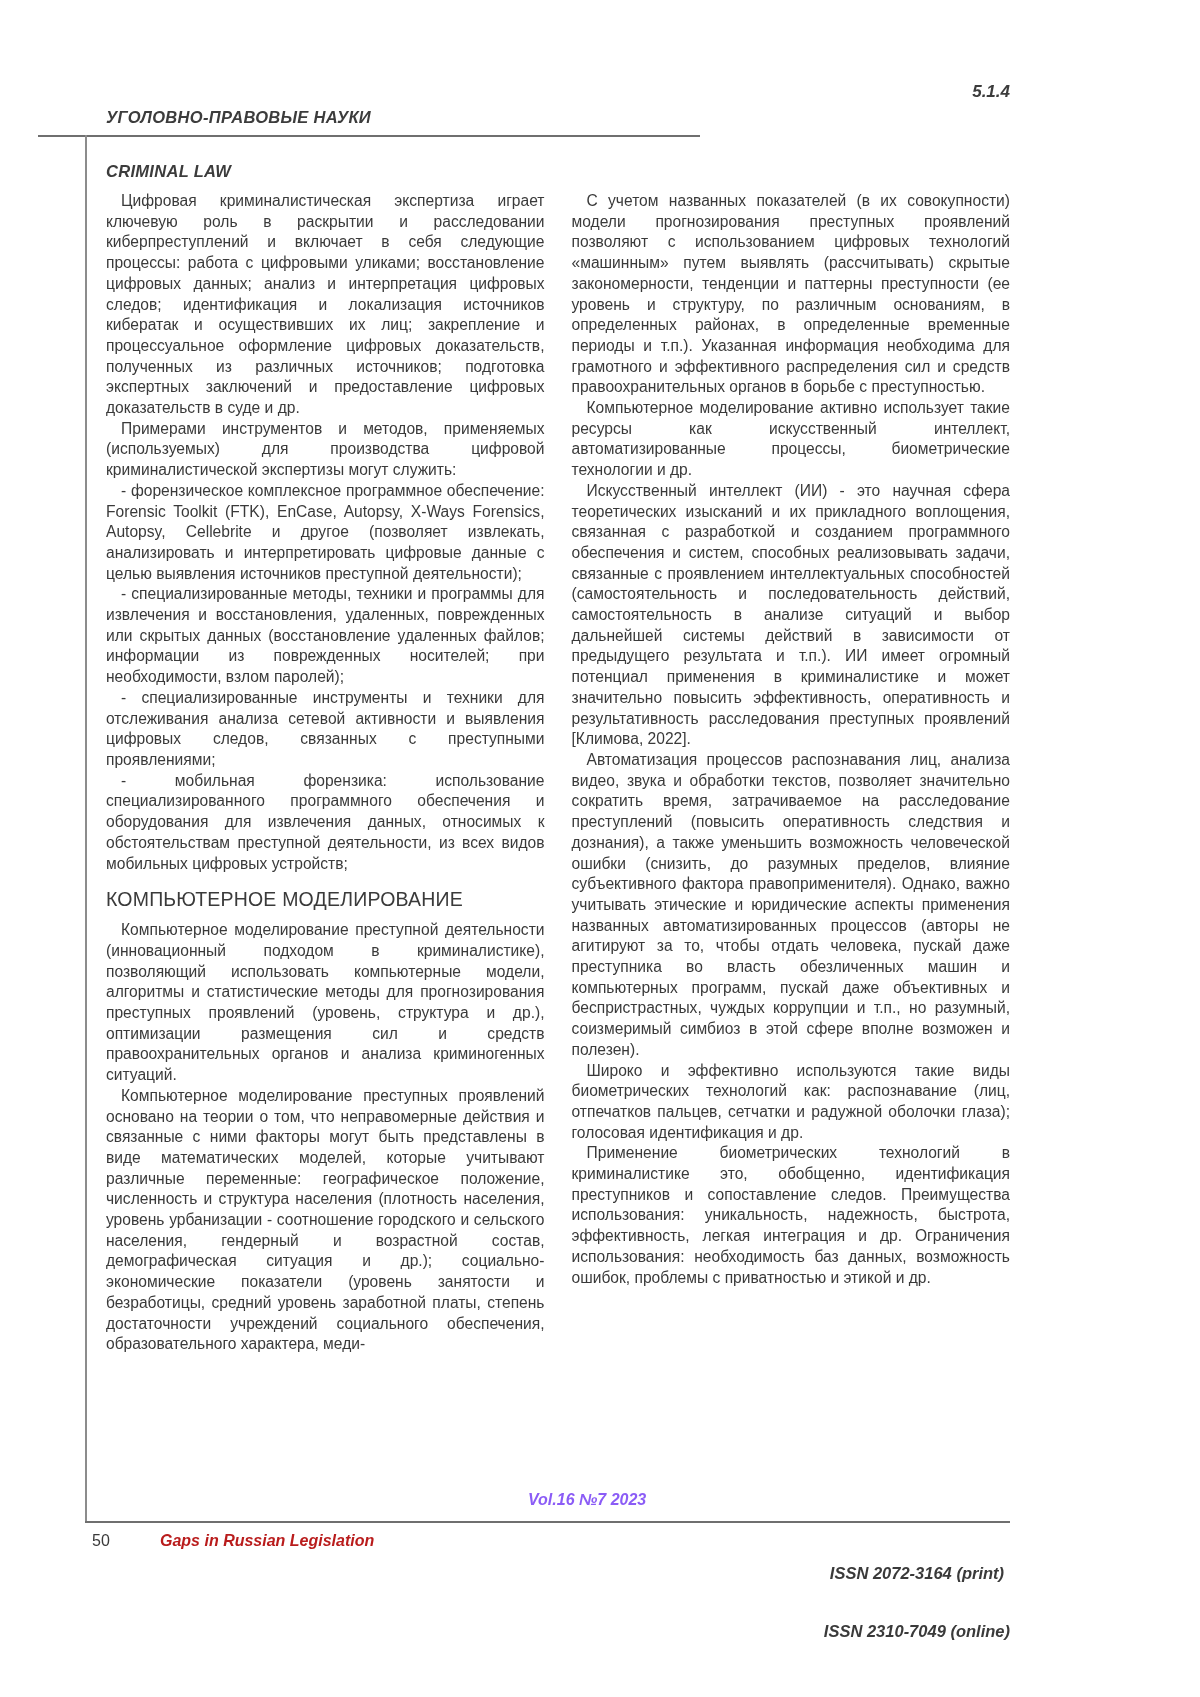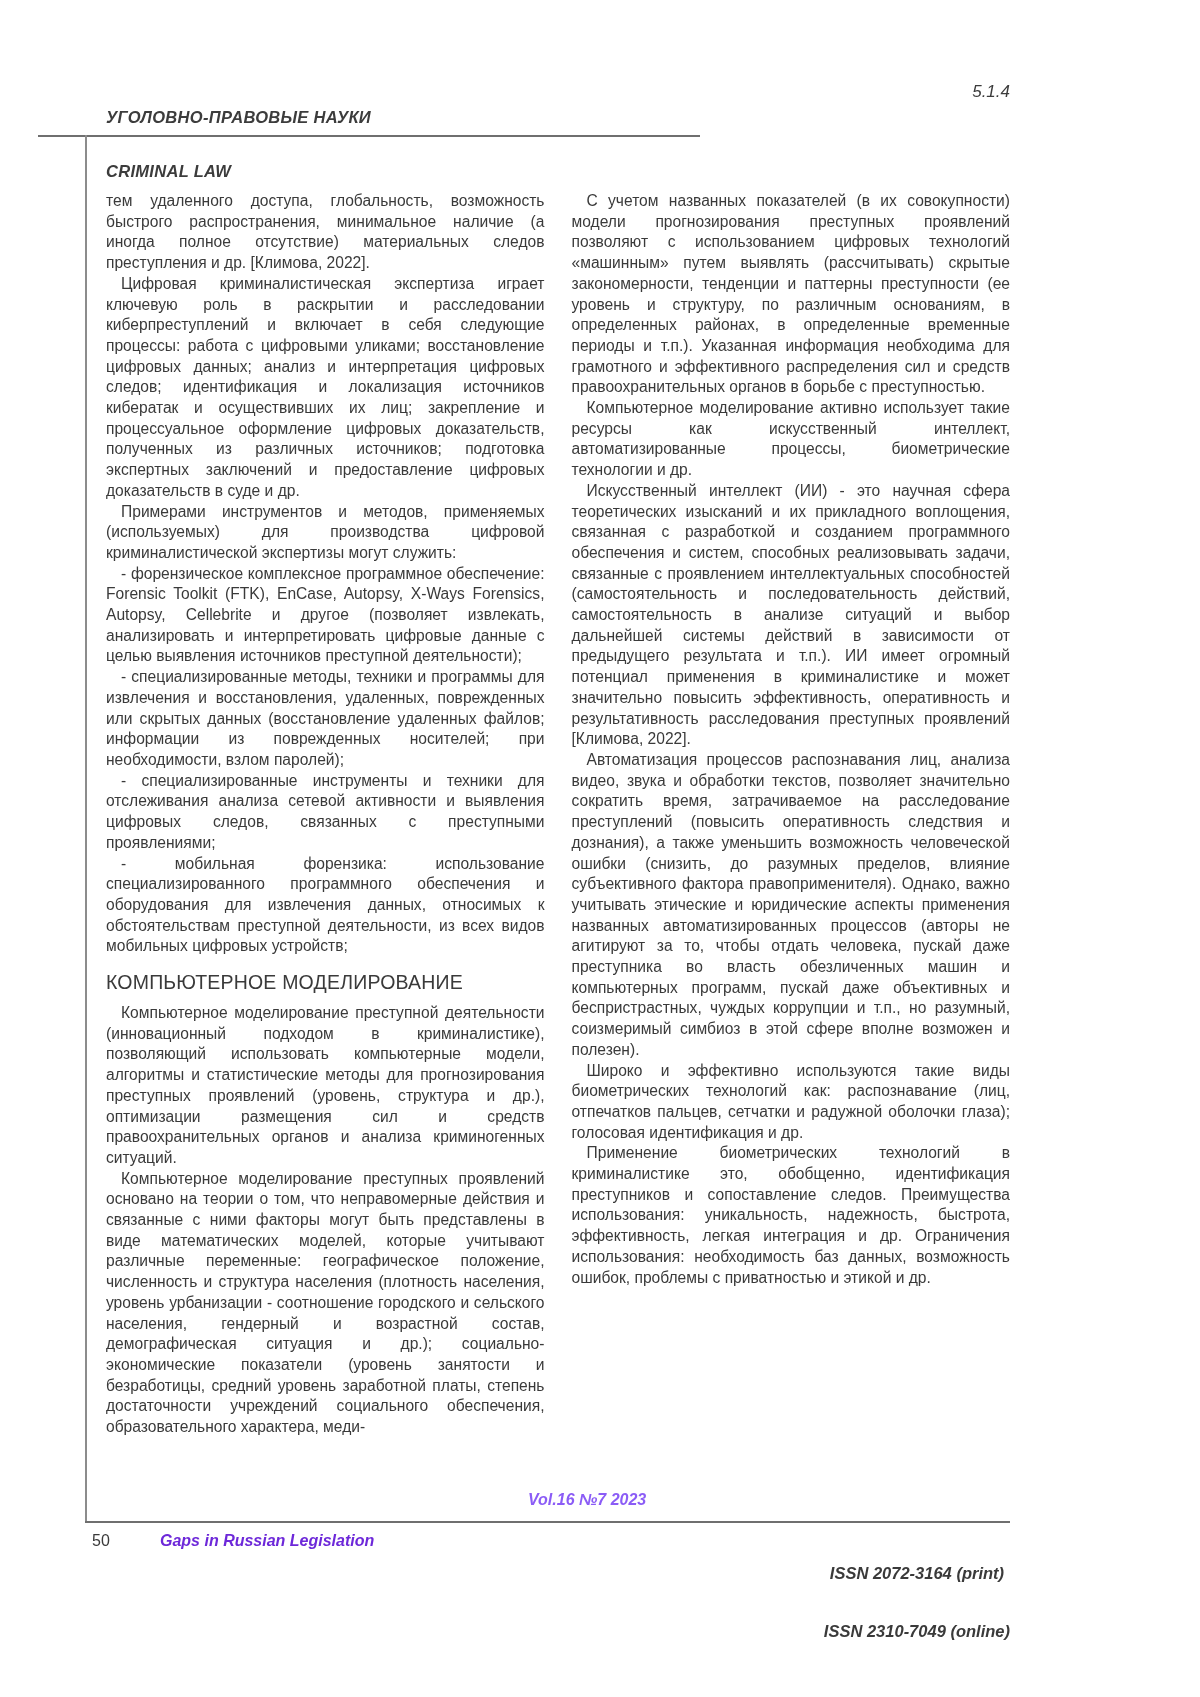--- a/index.html
+++ b/index.html
@@ -10,21 +10,21 @@
     position: relative;
     background: #ffffff;
     font-family: "Liberation Sans", sans-serif;
     color: #3a3a3a;
     overflow: hidden;
   }
 
   
   .header-block { position: absolute; top: 42px; left: 106px; width: 904px; }
   .rubric { font-size: 16.5px; font-weight: bold; font-style: italic; color: #3c3c3c; letter-spacing: 0.3px; line-height: 22px; }
-  .code { position: absolute; top: 50px; right: 190px; font-size: 17px; font-weight: normal; font-style: italic; color: #3c3c3c; }
+  .code { position: absolute; top: 50px; right: 190px; font-size: 17px; font-weight: bold; font-style: italic; color: #3c3c3c; }
 
   .header-rule { position: absolute; top: 103px; left: 38px; width: 662px; height: 1.5px; background: #6f6f6f; }
   .left-rule   { position: absolute; top: 103px; left: 85px; width: 1.5px; height: 1386px; background: #8c8c8c; }
 
   
   .content { position: absolute; top: 127px; left: 106px; width: 904px; display: flex; gap: 27px; }
   .col { flex: 1; min-width: 0; }
 
   .para {
     margin: 0;
@@ -40,40 +40,39 @@
     font-size: 19.5px;
     font-weight: 400;
     color: #3a3a3a;
     letter-spacing: 0.2px;
     margin: 14px 0 9px 0;
   }
 
   
   .footer-rule { position: absolute; top: 1489px; left: 85px; width: 925px; height: 1.5px; background: #6f6f6f; }
   .footer-pagenum { position: absolute; top: 1500px; left: 92px; font-size: 16px; color: #3a3a3a; }
-  .footer-journal { position: absolute; top: 1500px; left: 160px; font-size: 16px; font-weight: bold; font-style: italic; color: #6d28d9; }
+  .footer-journal { position: absolute; top: 1500px; left: 160px; font-size: 16px; font-weight: bold; font-style: italic; color: #b91c1c; }
   .footer-issue   { position: absolute; top: 1459px; left: 528px; font-size: 16px; font-weight: bold; font-style: italic; color: #8b5cf6; }
   .footer-issn    { position: absolute; top: 1496px; right: 190px; text-align: center; font-size: 16.5px; font-weight: bold; font-style: italic; color: #3a3a3a; line-height: 26px; }
 </style>
 </head>
 <body>
 
 <div class="header-block">
   <div class="rubric">УГОЛОВНО-ПРАВОВЫЕ НАУКИ</div>
   <div class="rubric">CRIMINAL LAW</div>
 </div>
 <div class="code">5.1.4</div>
 
 <div class="header-rule"></div>
 <div class="left-rule"></div>
 
 <div class="content">
 
   <div class="col">
-    <p class="para cont">тем удаленного доступа, глобальность, возможность быстрого распространения, минимальное наличие (а иногда полное отсутствие) материальных следов преступления и др. [Климова, 2022].</p>
     <p class="para">Цифровая криминалистическая экспертиза играет ключевую роль в раскрытии и расследовании киберпреступлений и включает в себя следующие процессы: работа с цифровыми уликами; восстановление цифровых данных; анализ и интерпретация цифровых следов; идентификация и локализация источников кибератак и осуществивших их лиц; закрепление и процессуальное оформление цифровых доказательств, полученных из различных источников; подготовка экспертных заключений и предоставление цифровых доказательств в суде и др.</p>
     <p class="para">Примерами инструментов и методов, применяемых (используемых) для производства цифровой криминалистической экспертизы могут служить:</p>
     <p class="para">- форензическое комплексное программное обеспечение: Forensic Toolkit (FTK), EnCase, Autopsy, X-Ways Forensics, Autopsy, Cellebrite и другое (позволяет извлекать, анализировать и интерпретировать цифровые данные с целью выявления источников преступной деятельности);</p>
     <p class="para">- специализированные методы, техники и программы для извлечения и восстановления, удаленных, поврежденных или скрытых данных (восстановление удаленных файлов; информации из поврежденных носителей; при необходимости, взлом паролей);</p>
     <p class="para">- специализированные инструменты и техники для отслеживания анализа сетевой активности и выявления цифровых следов, связанных с преступными проявлениями;</p>
     <p class="para">- мобильная форензика: использование специализированного программного обеспечения и оборудования для извлечения данных, относимых к обстоятельствам преступной деятельности, из всех видов мобильных цифровых устройств;</p>
     <h2 class="section-heading">КОМПЬЮТЕРНОЕ МОДЕЛИРОВАНИЕ</h2>
     <p class="para">Компьютерное моделирование преступной деятельности (инновационный подходом в криминалистике), позволяющий использовать компьютерные модели, алгоритмы и статистические методы для прогнозирования преступных проявлений (уровень, структура и др.), оптимизации размещения сил и средств правоохранительных органов и анализа криминогенных ситуаций.</p>
     <p class="para">Компьютерное моделирование преступных проявлений основано на теории о том, что неправомерные действия и связанные с ними факторы могут быть представлены в виде математических моделей, которые учитывают различные переменные: географическое положение, численность и структура населения (плотность населения, уровень урбанизации - соотношение городского и сельского населения, гендерный и возрастной состав, демографическая ситуация и др.); социально-экономические показатели (уровень занятости и безработицы, средний уровень заработной платы, степень достаточности учреждений социального обеспечения, образовательного характера, меди-</p>
   </div>

